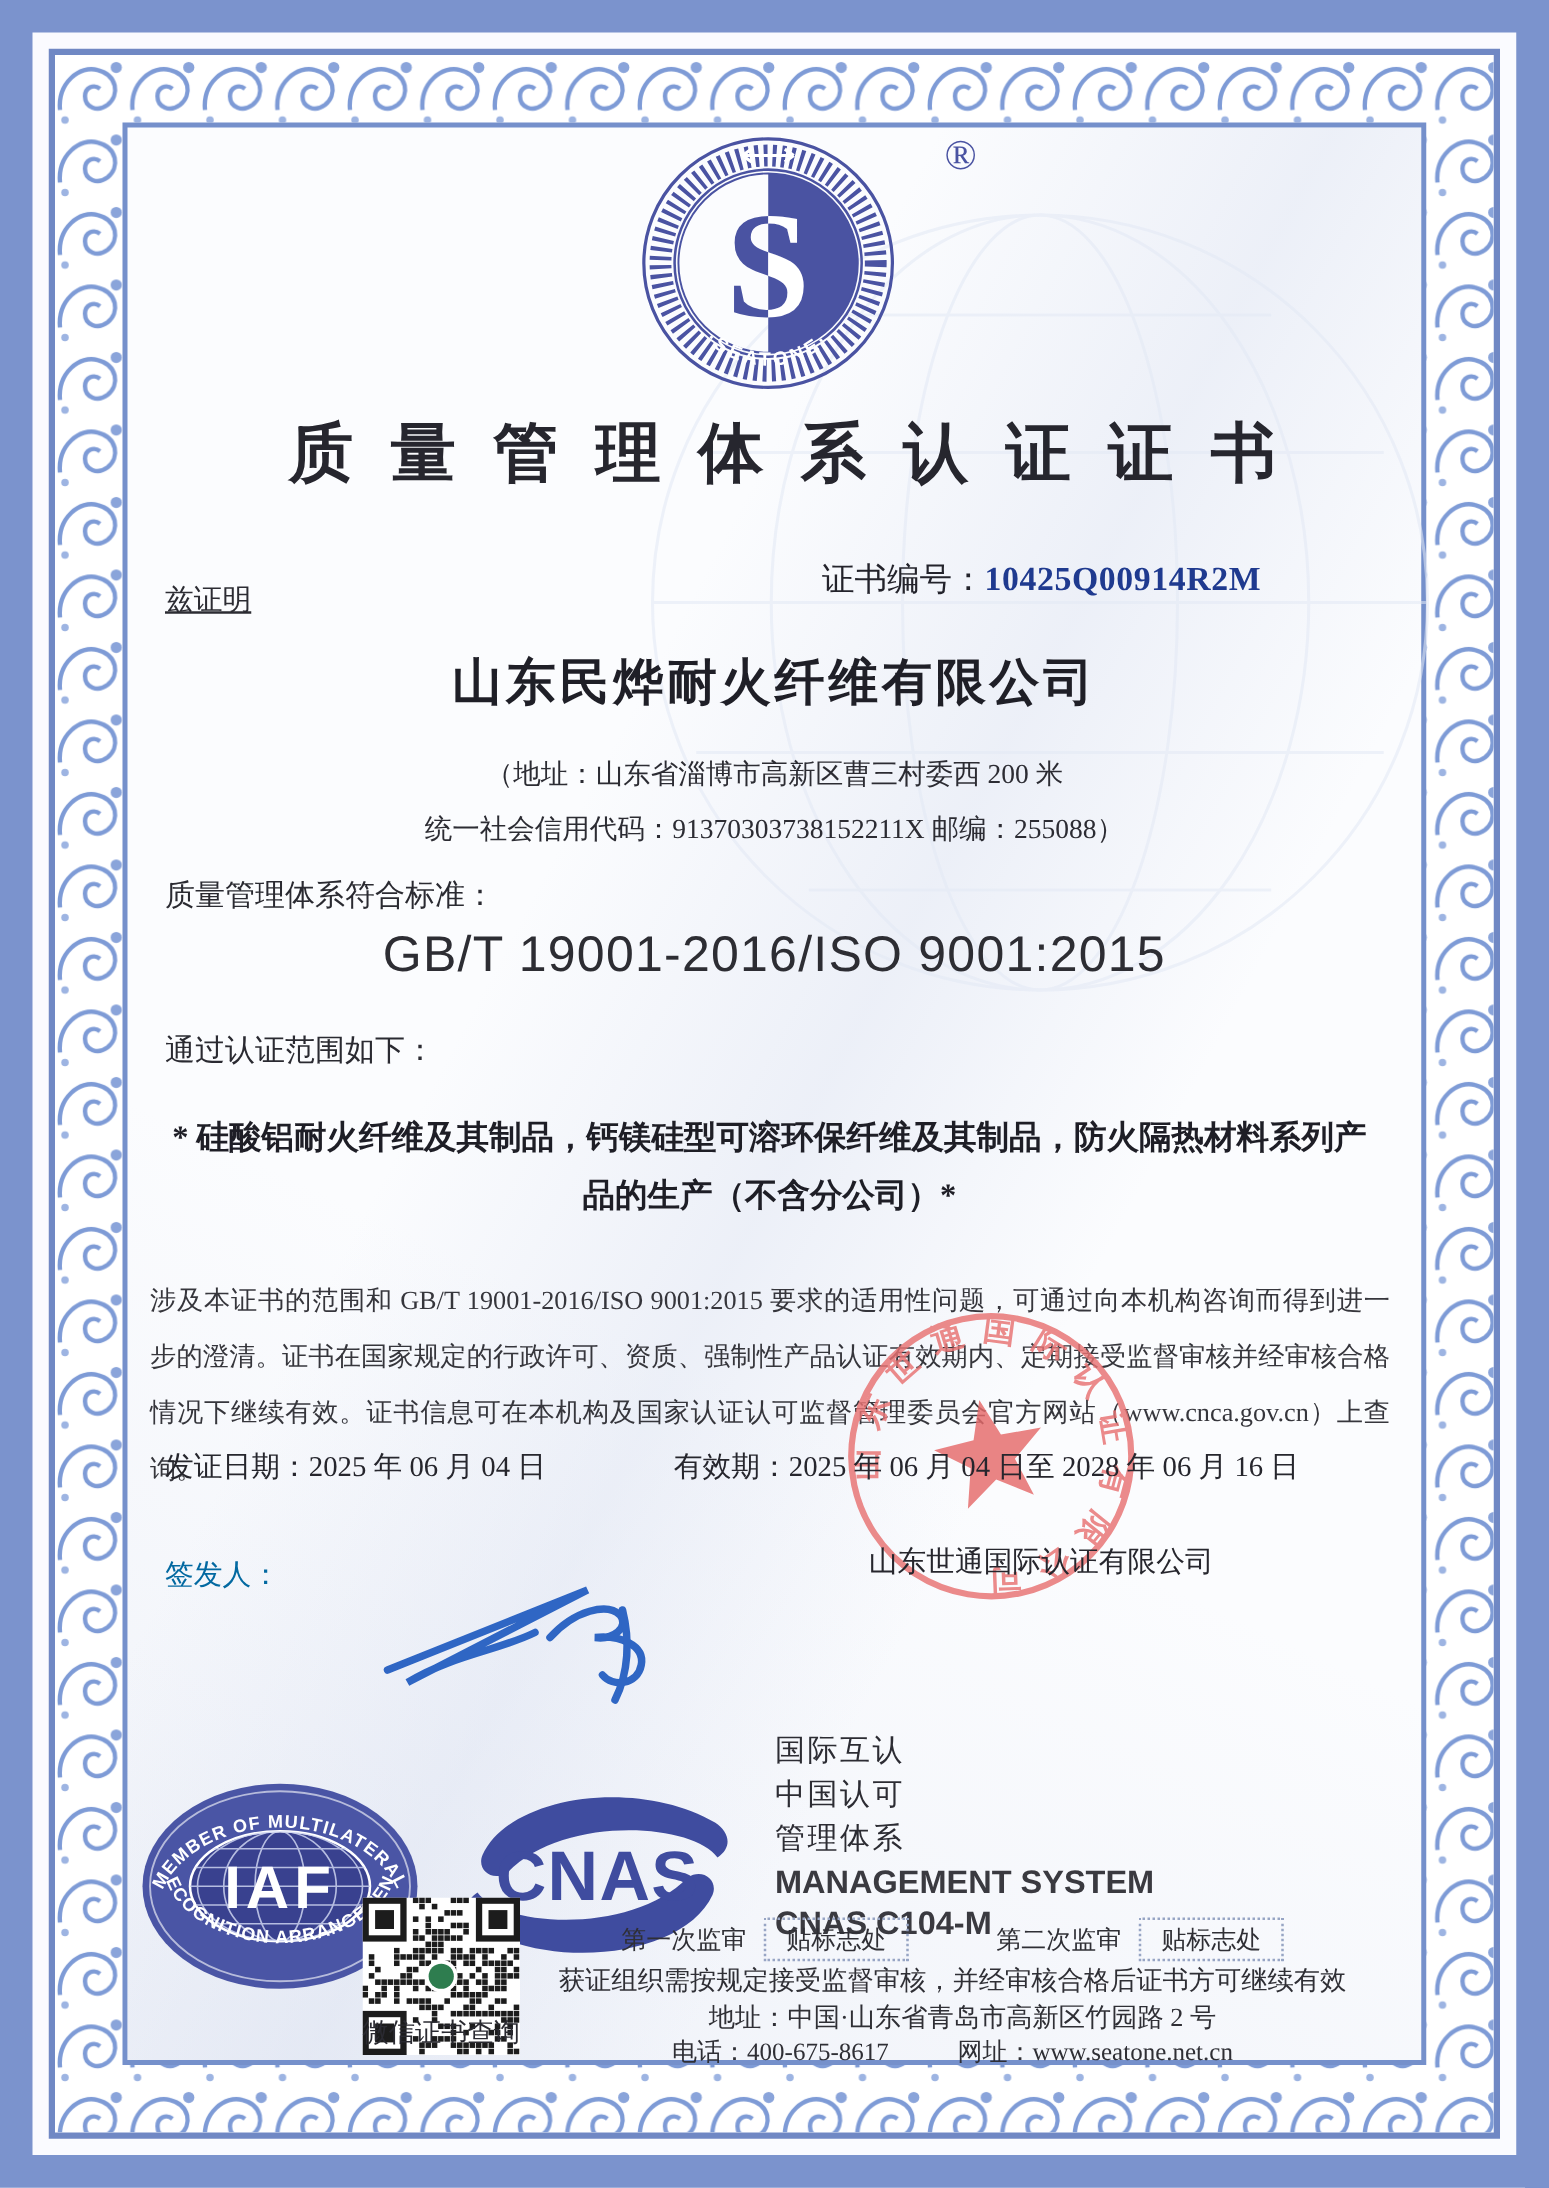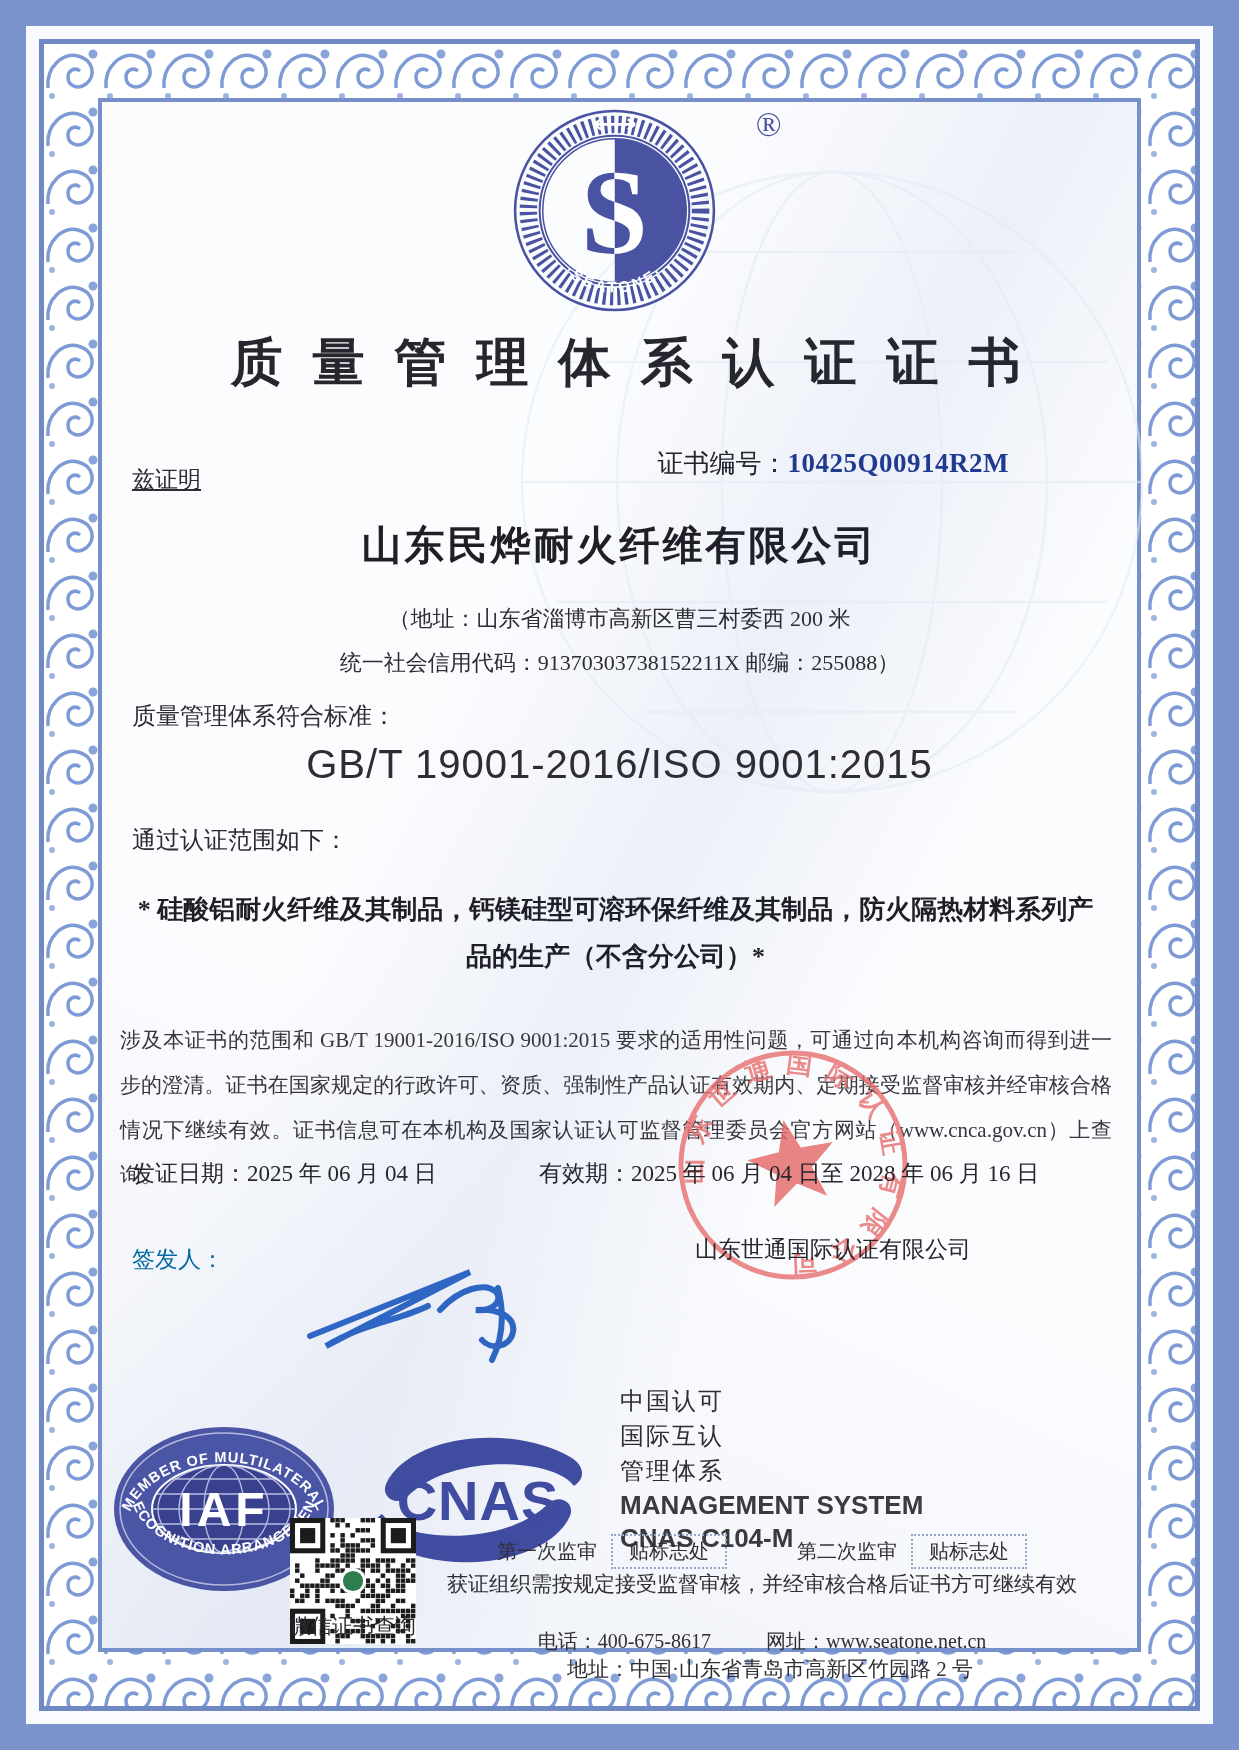--- a/index.html
+++ b/index.html
@@ -37,21 +37,21 @@
   .iaf{position:absolute;top:1322px;left:8px;}
   .cnas{position:absolute;top:1318px;left:256px;}
   .acctext{position:absolute;top:1282px;left:518px;color:#2c2c33;}
   .acctext .cn{font-size:24px;line-height:35px;letter-spacing:2px;}
   .acctext .en{font-family:"Liberation Sans",sans-serif;font-weight:bold;font-size:26px;line-height:33px;color:#3a3a40;}
   .qr{position:absolute;top:1416px;left:188px;}
   .qrcap{position:absolute;top:1510px;left:168px;width:166px;text-align:center;font-size:21px;color:#2a2a31;}
   .frow{position:absolute;left:300px;width:720px;text-align:center;color:#2f2f35;}
   .frow1{top:1432px;font-size:20px;}
   .frow2{top:1468px;font-size:21px;}
-  .frow3{top:1553px;font-size:21px;padding-left:16px;}
+  .frow3{top:1498px;font-size:21px;padding-left:16px;}
   .frow4{top:1526px;font-size:20px;}
   .sticker{display:inline-block;border:2px dotted #97a5c4;padding:2px 16px;margin-left:14px;color:#2f2f35;}
   .gap70{display:inline-block;width:70px;}
   .gap55{display:inline-block;width:55px;}
 </style>
 </head>
 <body>
 
 <div class="page">
  <div class="gap1">
@@ -190,22 +190,22 @@
         </text>
       </svg>
 
       <svg class="cnas" width="240" height="160" viewBox="0 0 240 160" xmlns="http://www.w3.org/2000/svg">
         <path d="M28,64 C50,16 152,2 214,38 C226,46 228,58 216,66 C196,38 92,32 48,78 C36,86 23,76 28,64 Z" fill="#3f4c9f"></path>
         <path d="M212,96 C190,144 88,158 26,122 C14,114 12,102 24,94 C44,122 148,128 192,82 C204,74 217,84 212,96 Z" fill="#3f4c9f"></path>
         <text x="120" y="100" text-anchor="middle" font-family="Liberation Sans, sans-serif" font-weight="bold" font-size="56" fill="#3f4c9f" letter-spacing="1">CNAS</text>
       </svg>
 
       <div class="acctext">
+        <div class="cn">国际互认</div>
         <div class="cn">中国认可</div>
-        <div class="cn">国际互认</div>
         <div class="cn">管理体系</div>
         <div class="en">MANAGEMENT SYSTEM</div>
         <div class="en">CNAS C104-M</div>
       </div>
 
       <svg class="qr" width="126" height="126" viewBox="0 0 125 125" xmlns="http://www.w3.org/2000/svg">
         <rect x="0" y="0" width="125" height="125" fill="#ffffff"></rect>
         <g id="qr-cells" fill="#1c1c1c">
                 <rect x="40" y="0" width="4.4" height="4.4"></rect>
                 <rect x="45" y="0" width="4.4" height="4.4"></rect>

